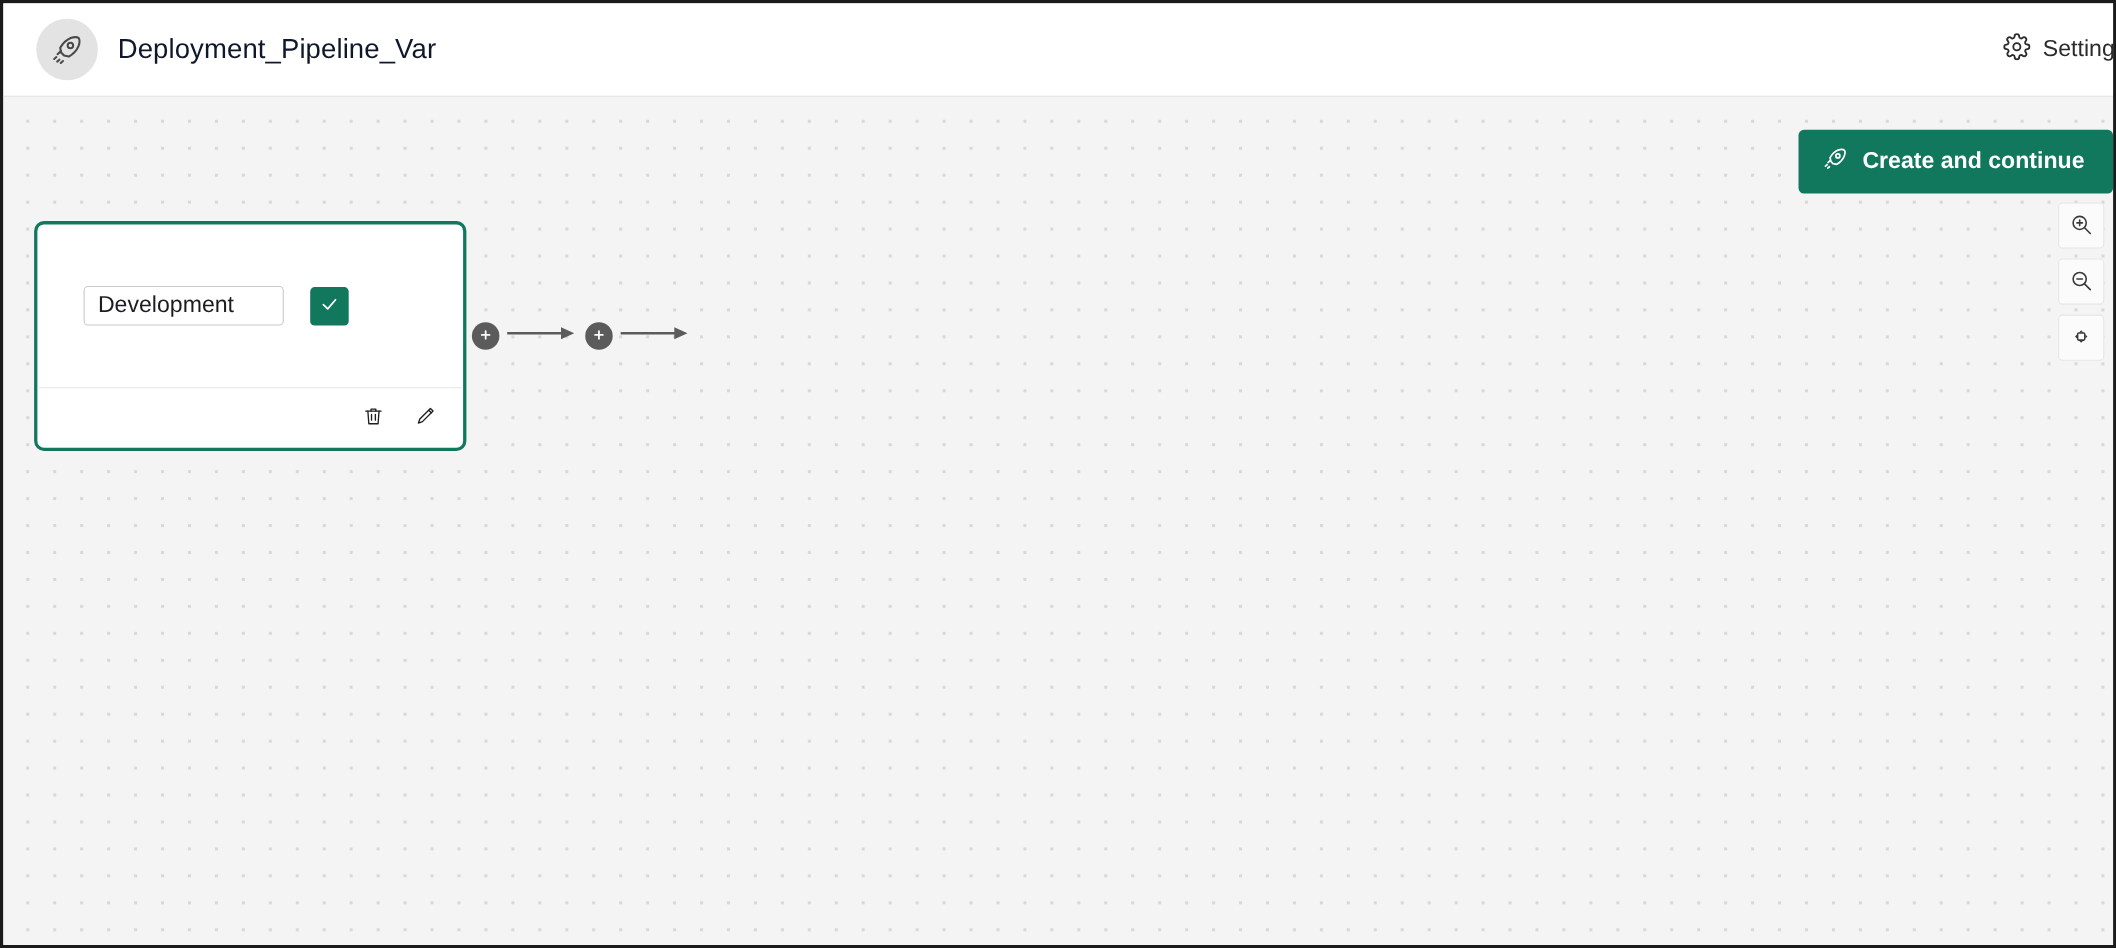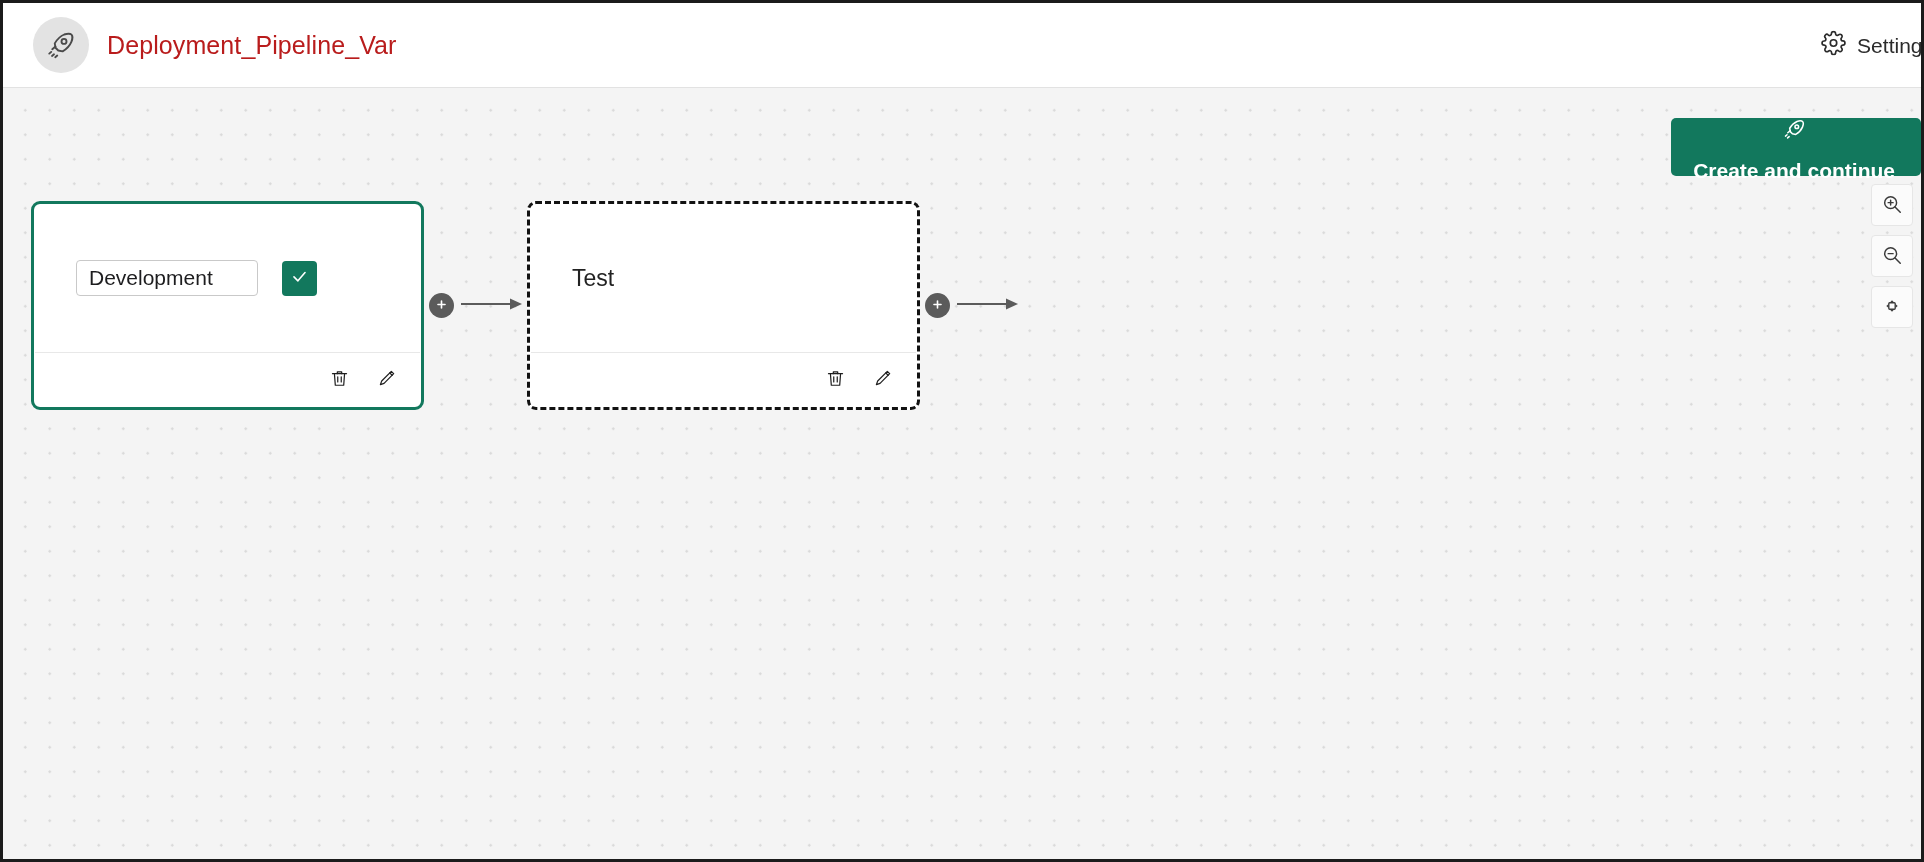--- a/index.html
+++ b/index.html
@@ -47,21 +47,21 @@
     border-radius: 50%;
     background: #e3e3e3;
     display: flex;
     align-items: center;
     justify-content: center;
     flex: none;
   }
 
   .page-title {
     font-size: 25px;
-    color: #b91c1c;
+    color: #0f172a;
     letter-spacing: 0.1px;
     white-space: nowrap;
   }
 
   .header-right {
     position: absolute;
     right: 0;
     top: 50%;
     transform: translateY(-50%);
     display: flex;
@@ -104,21 +104,20 @@
     border-radius: 5px;
     font-size: 21px;
     font-weight: bold;
     font-family: "Liberation Sans", sans-serif;
     display: flex;
     align-items: center;
     gap: 13px;
     cursor: pointer;
     white-space: nowrap;
     z-index: 15;
-    flex-direction: column;
   }
 
   
   .zoom-controls {
     position: absolute;
     top: 96px;
     right: 8px;
     display: flex;
     flex-direction: column;
     gap: 9px;
@@ -385,46 +384,20 @@
           </span>
         </button>
         <span class="arrow">
           <svg width="62" height="16" viewBox="0 0 62 16">
             <path d="M0 8h50" stroke="#5b5b5b" stroke-width="2.2"></path>
             <path d="M49 2.5 61 8 49 13.5z" fill="#5b5b5b"></path>
           </svg>
         </span>
       </div>
 
-      <div class="stage-card pending">
-        <div class="card-body">
-          <span class="stage-name">Test</span>
-        </div>
-        <div class="card-divider"></div>
-        <div class="card-footer">
-          <button class="icon-btn">
-            <span>
-              <svg width="21" height="21" viewBox="0 0 24 24" fill="none" stroke="#1f1f1f" stroke-width="1.4" stroke-linecap="round" stroke-linejoin="round">
-                <path d="M4 6.5h16"></path>
-                <path d="M9.5 6.5V4.5h5v2"></path>
-                <path d="M6.2 6.5l1 13.2h9.6l1-13.2"></path>
-                <path d="M10 10v6M14 10v6"></path>
-              </svg>
-            </span>
-          </button>
-          <button class="icon-btn">
-            <span>
-              <svg width="21" height="21" viewBox="0 0 24 24" fill="none" stroke="#1f1f1f" stroke-width="1.4" stroke-linecap="round" stroke-linejoin="round">
-                <path d="M17.5 3.8l2.7 2.7-11 11L5 19l1.5-4.2 11-11z"></path>
-                <path d="M15.7 5.6l2.7 2.7"></path>
-              </svg>
-            </span>
-          </button>
-        </div>
-      </div>
 
       <div class="connector">
         <button class="add-node-btn">
           <span>
             <svg width="13" height="13" viewBox="0 0 24 24" fill="none" stroke="#ffffff" stroke-width="3" stroke-linecap="round">
               <path d="M12 5.5v13M5.5 12h13"></path>
             </svg>
           </span>
         </button>
         <span class="arrow">

